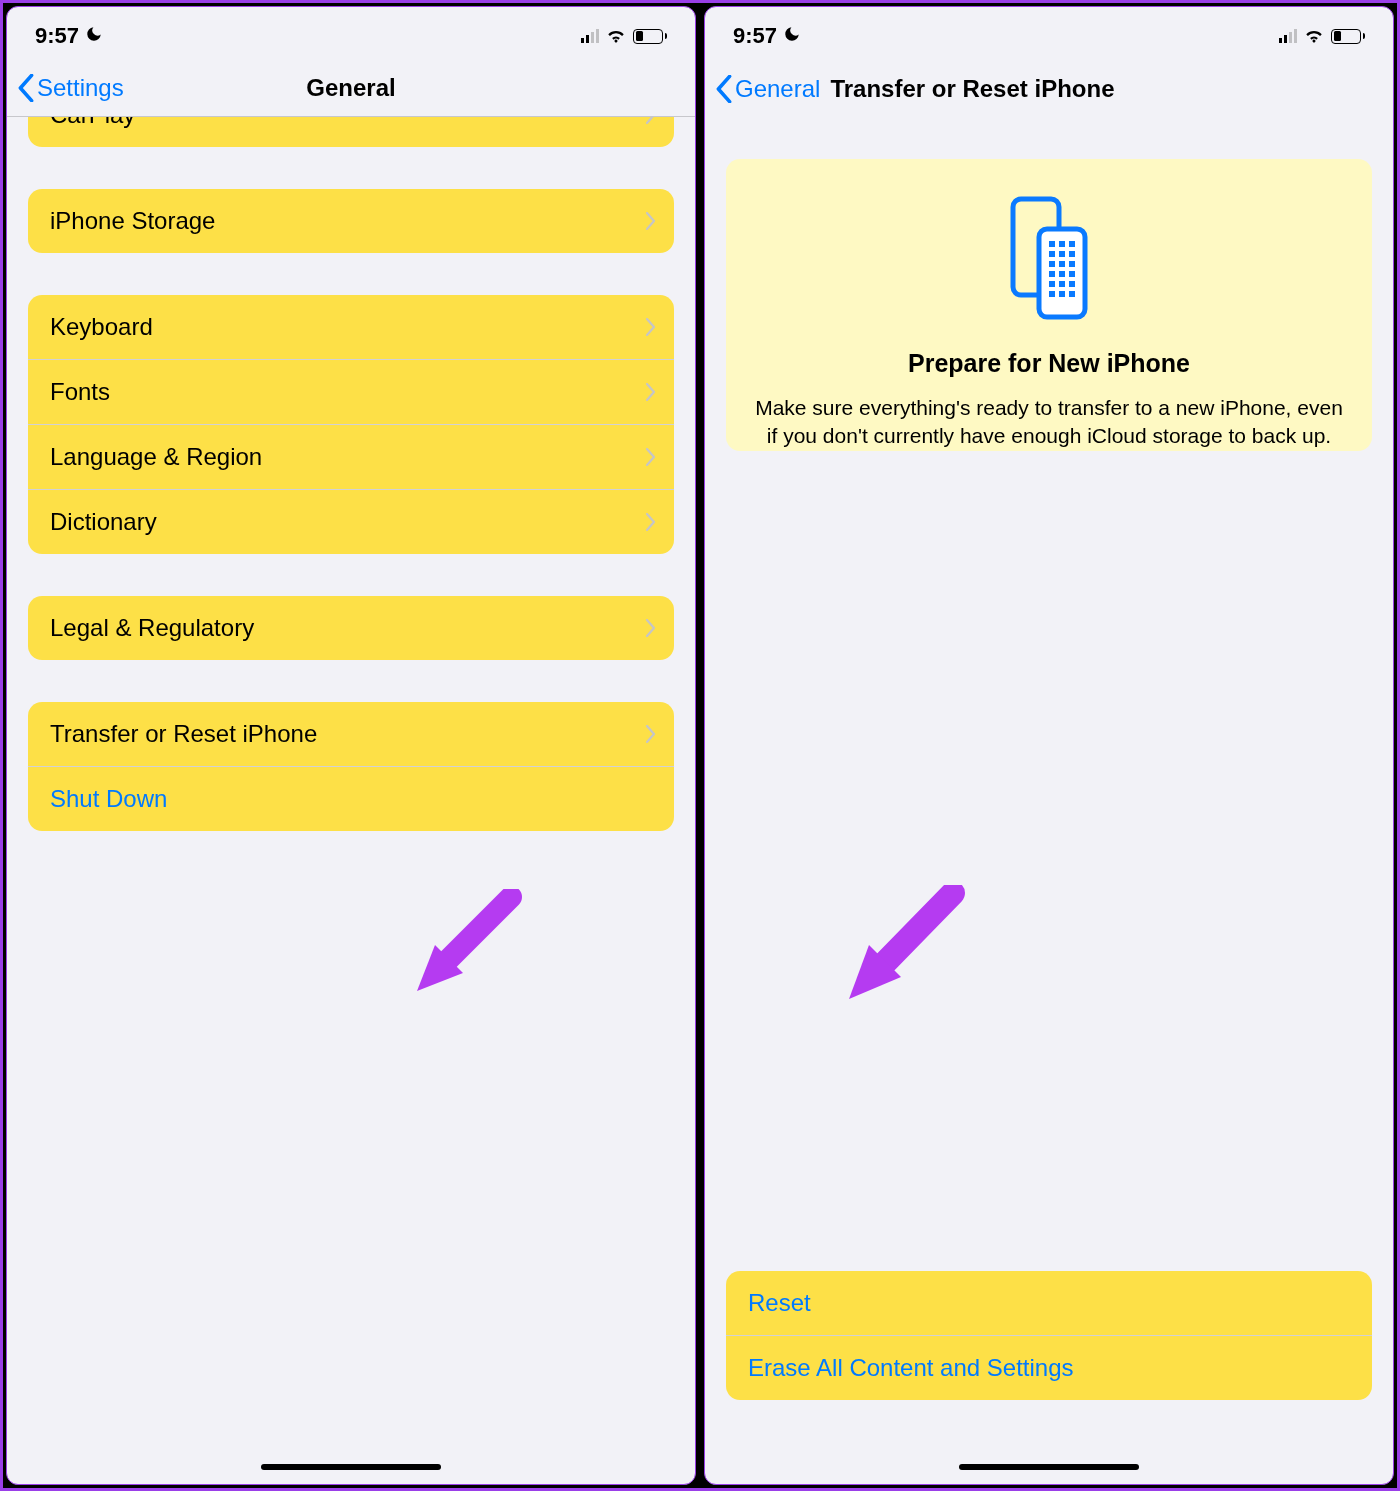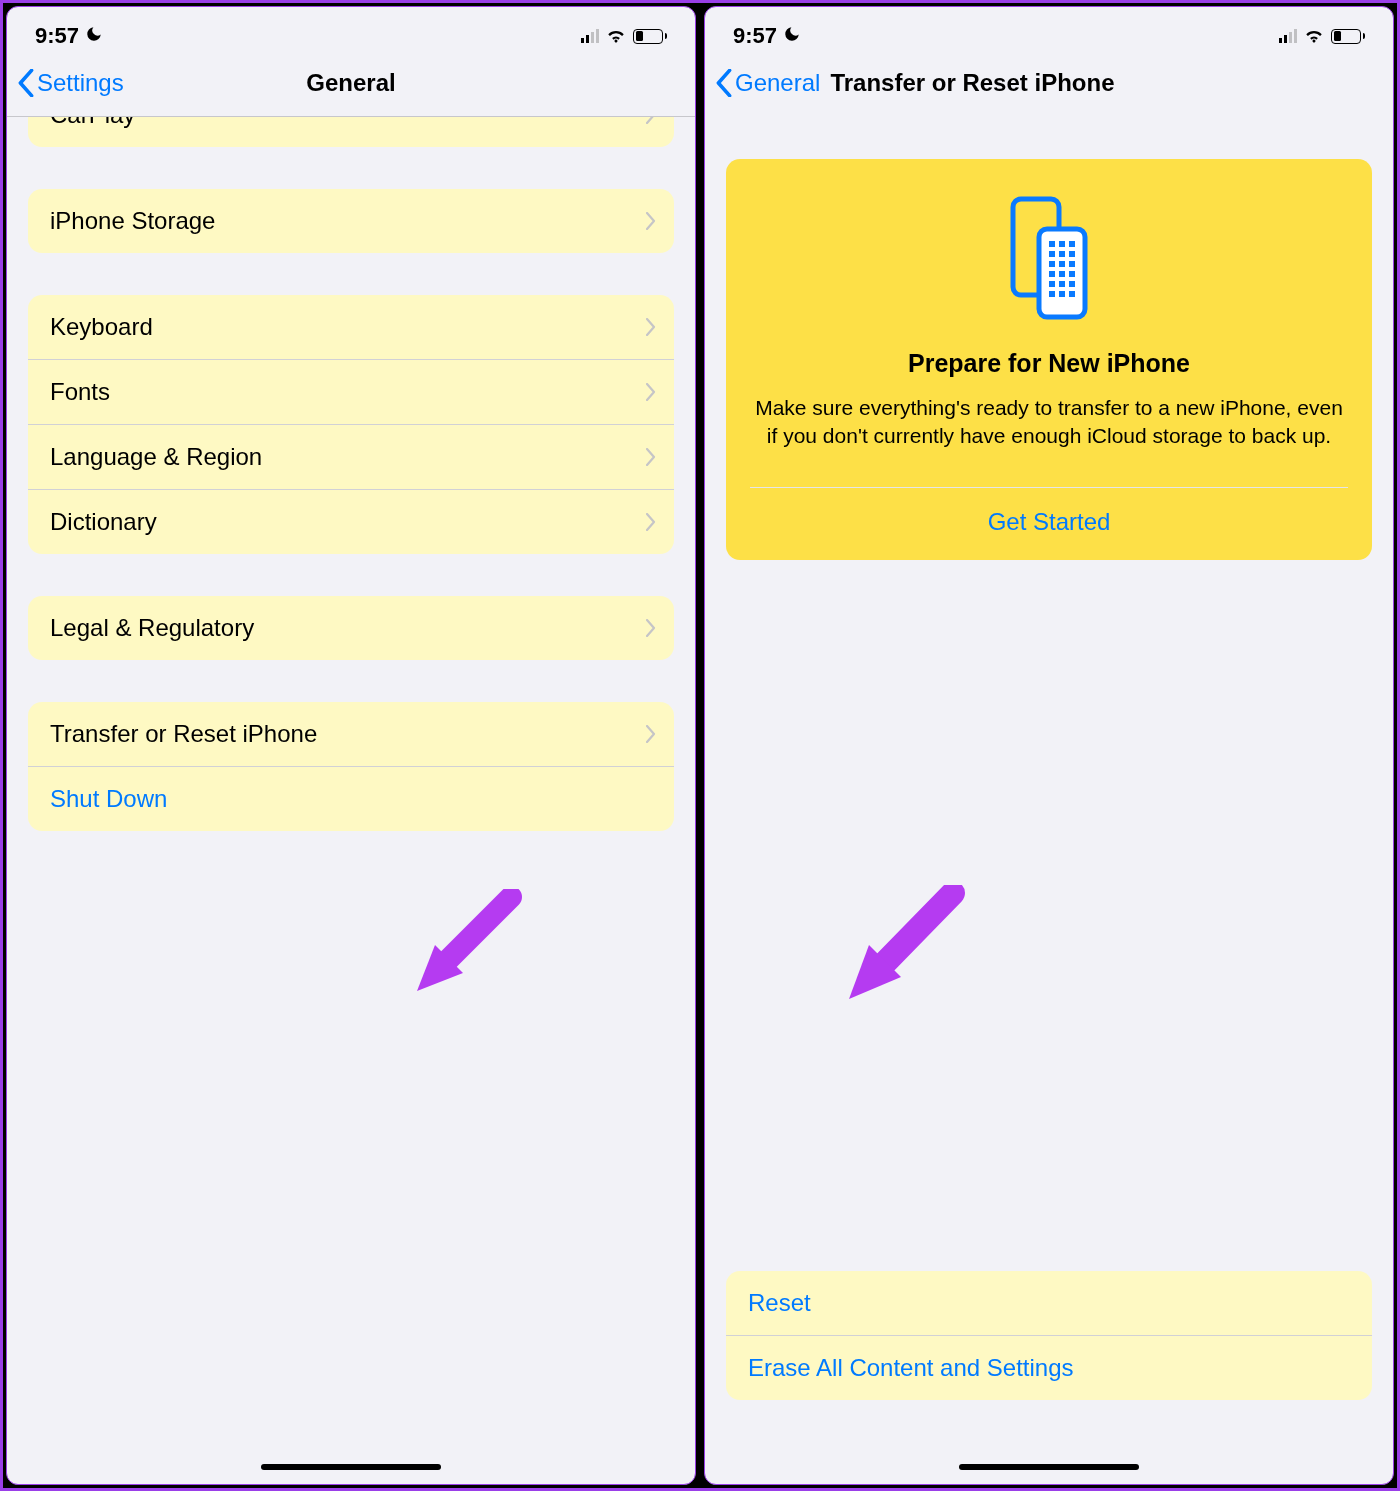--- a/index.html
+++ b/index.html
@@ -45,60 +45,60 @@
   .wifi-icon svg{width:22px;height:16px;}
   .battery { display:inline-flex; align-items:center;}
   .battery-body{width:30px;height:15px;border:1.5px solid #000;border-radius:4px;position:relative;}
   .battery-fill{position:absolute;left:1.5px;top:1.5px;bottom:1.5px;width:7px;background:#000;border-radius:1.5px;}
   .battery-tip{width:2.5px;height:6px;background:#000;border-radius:0 2px 2px 0;margin-left:1.5px;}
   .moon-icon svg{width:18px;height:18px;}
 
   
   .nav-bar {
     display: flex;
-    align-items: flex-start;
+    align-items: flex-end;
     padding: 10px 14px 14px 10px;
     border-bottom: 0.5px solid #c7c7cc;
     position: relative;
     min-height:58px;
   }
   .nav-bar.no-border{border-bottom:none;}
   .back-btn { display: flex; align-items: center; color:#007aff; font-size:24px; gap:2px;}
   .back-btn svg{width:18px;height:28px;}
   .nav-title {
     position:absolute; left:0; right:0; text-align:center;
     font-size: 24px; font-weight: 600; color:#000; pointer-events:none;
   }
   .nav-title.left-title{position:static;text-align:left;margin-left:10px;pointer-events:auto;}
 
   .content{flex:1;overflow:hidden;position:relative;}
 
   
   .group {
-    background:#fef9c3;
+    background:#fde047;
     margin:0 21px 42px 21px;
     border-radius:14px;
     overflow:hidden;
   }
   .group.first-partial{margin-top:-34px;}
   .row {
     display:flex;align-items:center;justify-content:space-between;
     padding:18px 18px 18px 22px;
     font-size:24px;
     color:#000;
     border-bottom:0.5px solid #d1d1d6;
   }
   .row:last-child{border-bottom:none;}
   .row.link{color:#007aff;text-align:right;}
   .chevron svg{width:10px;height:18px;}
   .chevron{color:#c5c5c7;display:flex;}
 
   
   .prepare-card{
-    background:#fde047;margin:42px 21px 0 21px;border-radius:14px;
+    background:#fef9c3;margin:42px 21px 0 21px;border-radius:14px;
     padding:34px 24px 0 24px;text-align:center;
   }
   .prepare-icon{display:flex;justify-content:center;margin-bottom:26px;}
   .prepare-title{font-size:25px;font-weight:600;margin-bottom:16px;}
   .prepare-desc{font-size:21px;color:#000;line-height:1.35;margin-bottom:36px;}
   .get-started{color:#007aff;font-size:24px;padding:20px 0 24px 0;border-top:0.5px solid #e5e5ea;}
 
   .bottom-group{position:absolute;bottom:84px;left:0;right:0;}
 
   .home-indicator{
@@ -313,21 +313,20 @@
           <rect x="50" y="88" width="6" height="6" fill="#0a7aff"></rect>
             <rect x="60" y="88" width="6" height="6" fill="#0a7aff"></rect>
             <rect x="70" y="88" width="6" height="6" fill="#0a7aff"></rect>
           <rect x="50" y="98" width="6" height="6" fill="#0a7aff"></rect>
             <rect x="60" y="98" width="6" height="6" fill="#0a7aff"></rect>
             <rect x="70" y="98" width="6" height="6" fill="#0a7aff"></rect>
         </svg>
       </div>
       <div class="prepare-title">Prepare for New iPhone</div>
       <div class="prepare-desc">Make sure everything's ready to transfer to a new iPhone, even if you don't currently have enough iCloud storage to back up.</div>
-      <div class="get-started">Get Started</div>
     </div>
 
     <div class="bottom-group">
       <div class="group" style="margin-bottom:0;">
         <div class="row link">
           <span>Reset</span>
         </div>
         <div class="row link">
           <span>Erase All Content and Settings</span>
         </div>

